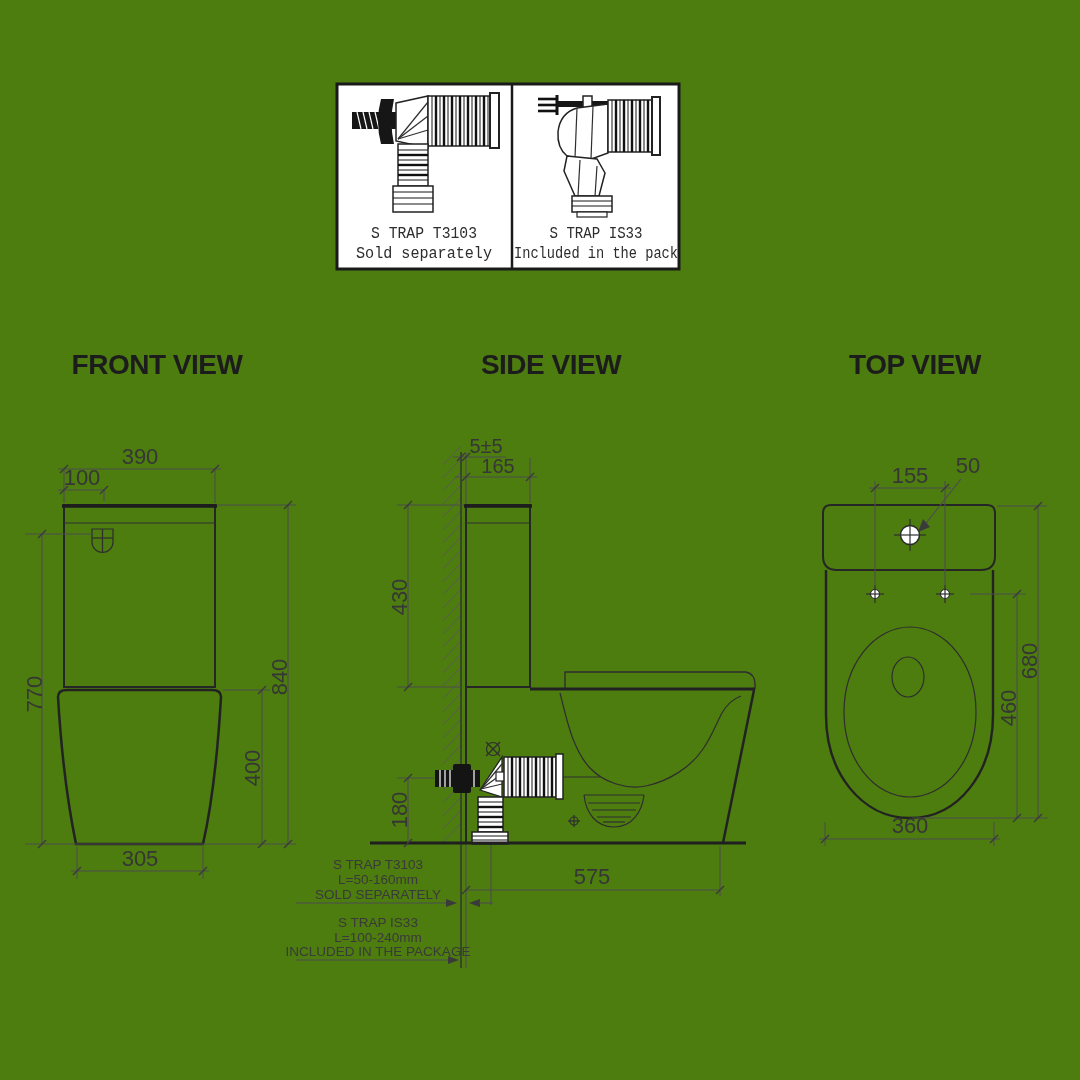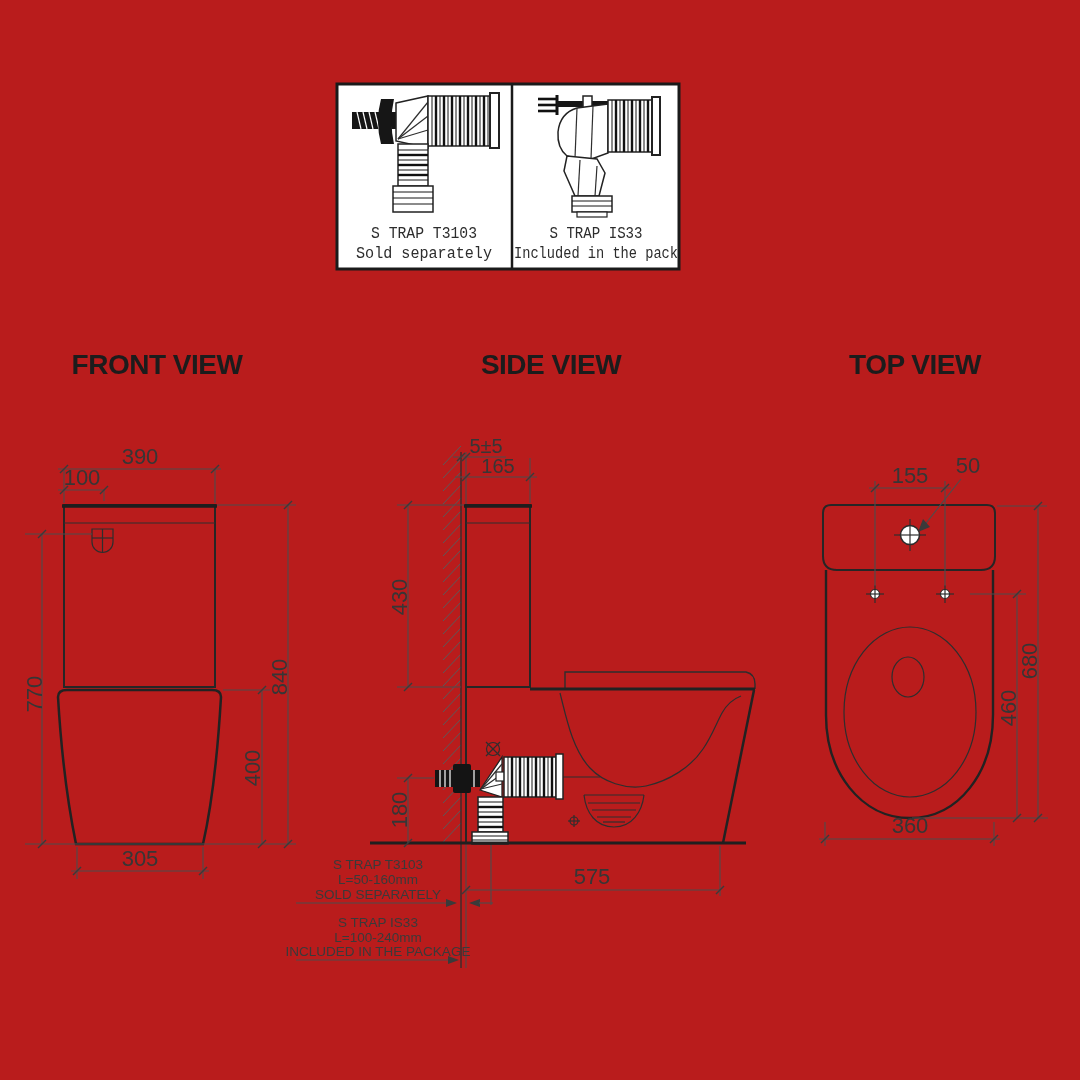--- a/index.html
+++ b/index.html
@@ -1,16 +1,16 @@
 <!DOCTYPE html>
 <html><head>
 <meta charset="utf-8">
 <style>
   html,body{margin:0;padding:0;background:#ffffff;}
-  .stage{position:relative;width:1080px;height:1080px;background:#b91c1c;overflow:hidden;}
+  .stage{position:relative;width:1080px;height:1080px;background:#4d7c0f;overflow:hidden;}
   svg{position:absolute;left:0;top:0;}
   .obj{stroke:#262626;stroke-width:2;fill:none;stroke-linecap:butt;}
   .obj-thin{stroke:#2e2e2e;stroke-width:1.2;fill:none;}
   .obj-thick{stroke:#1d1d1d;stroke-width:3.4;fill:none;}
   .obj-med{stroke:#222;stroke-width:2.5;fill:none;}
   .dimline{stroke:#4d4d4d;stroke-width:1.1;fill:none;}
   .tick{stroke:#3a3a3a;stroke-width:1.4;}
   .hatch{stroke:#5a5a5a;stroke-width:1;}
   .stripe{stroke:#161616;stroke-width:1;}
   .stripe-b{stroke:#111;stroke-width:2.4;}

